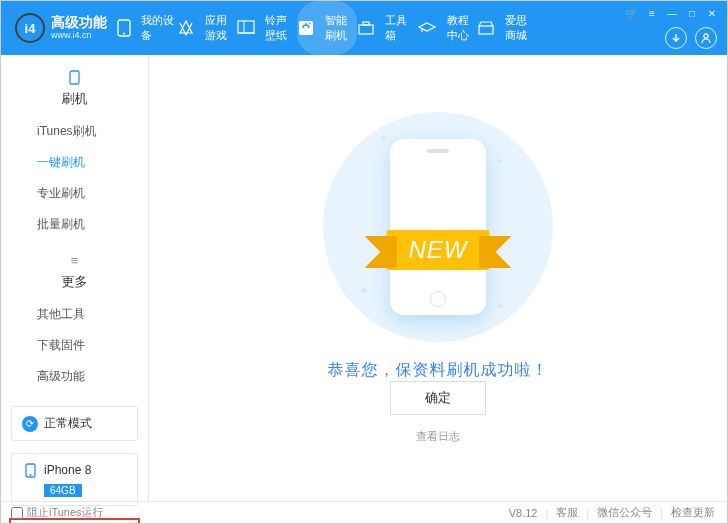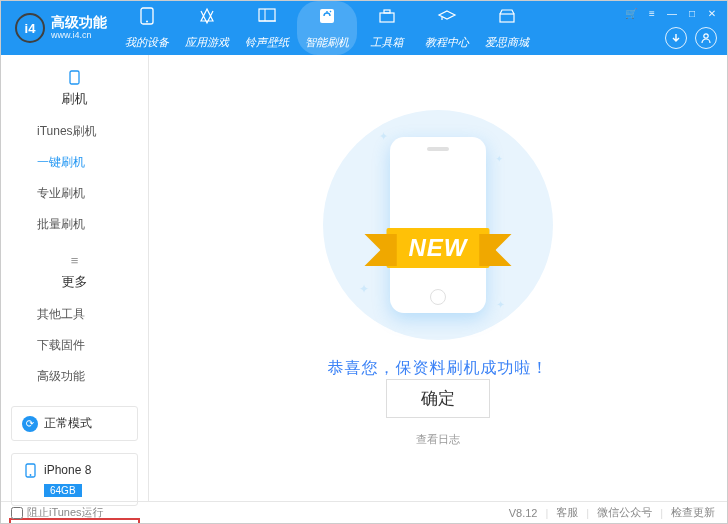--- a/index.html
+++ b/index.html
@@ -6,21 +6,21 @@
     body { font-family: "Microsoft YaHei", Arial, sans-serif; font-size: 12px; background: #fff; width: 728px; height: 524px; overflow: hidden; border: 1px solid #ccc; }
     
     
     .topnav { background: #2196f3; height: 54px; display: flex; align-items: center; color: #fff; position: relative; }
     .logo-wrap { display: flex; align-items: center; padding: 0 10px 0 14px; }
     .logo-circle { width: 30px; height: 30px; border-radius: 50%; border: 2px solid #404040; display: flex; align-items: center; justify-content: center; font-size: 13px; font-weight: bold; margin-right: 6px; color: #fff; }
     .logo-text { display: flex; flex-direction: column; line-height: 1.1; }
     .logo-text .main { font-size: 14px; font-weight: bold; }
     .logo-text .sub { font-size: 9px; opacity: .9; }
     .nav-items { display: flex; height: 100%; }
-    .nav-item { width: 60px; display: flex; flex-direction: column; align-items: center; justify-content: center; cursor: pointer; font-size: 11px; gap: 10px; font-style: italic; }
+    .nav-item { width: 60px; display: flex; flex-direction: row; align-items: center; justify-content: center; cursor: pointer; font-size: 11px; gap: 10px; }
     .nav-item.active { background: rgba(255,255,255,.18); border-radius: 21px; }
     .nav-item .nav-icon { height: 18px; display: flex; align-items: center; justify-content: center; }
     .top-right { position: absolute; right: 8px; top: 6px; display: flex; gap: 6px; font-size: 10px; }
     .sys-btn { width: 14px; height: 12px; display: flex; align-items: center; justify-content: center; cursor: pointer; opacity: .9; }
     .header-circles { position: absolute; right: 10px; bottom: 6px; display: flex; gap: 8px; }
     .hcircle { width: 22px; height: 22px; border: 1.5px solid rgba(255,255,255,.85); border-radius: 50%; display: flex; align-items: center; justify-content: center; cursor: pointer; }
     
     
     .main { display: flex; height: calc(100% - 54px - 22px); }
     .sidebar { width: 148px; border-right: 1px solid #e6e6e6; display: flex; flex-direction: column; }
@@ -44,27 +44,27 @@
     
     
     .content { flex: 1; display: flex; flex-direction: column; align-items: center; justify-content: center; position: relative; }
     .illust { width: 230px; height: 230px; border-radius: 50%; background: #e8f4fd; position: relative; display: flex; align-items: center; justify-content: center; }
     .star { position: absolute; color: #cfe9fb; }
     .s1 { top: 20px; left: 56px; font-size: 11px; } .s2 { top: 44px; right: 50px; font-size: 9px; }
     .s3 { bottom: 44px; left: 36px; font-size: 12px; } .s4 { bottom: 30px; right: 48px; font-size: 10px; }
     .phone { width: 96px; height: 176px; background: #fff; border-radius: 14px; box-shadow: 0 6px 18px rgba(33,150,243,.25); position: relative; }
     .phone::before { content: ""; position: absolute; top: 10px; left: 50%; transform: translateX(-50%); width: 22px; height: 4px; background: #e0e0e0; border-radius: 3px; }
     .phone::after { content: ""; position: absolute; bottom: 8px; left: 50%; transform: translateX(-50%); width: 14px; height: 14px; border: 1.5px solid #e0e0e0; border-radius: 50%; }
-    .ribbon { position: absolute; left: 50%; transform: translateX(-50%); top: 118px; background: #ffc107; color: #fff; font-weight: 700; font-style: italic; font-size: 24px; letter-spacing: 1px; padding: 6px 22px; border-radius: 2px; }
+    .ribbon { position: absolute; left: 50%; transform: translateX(-50%); top: 118px; background: #ffc107; color: #fff; font-weight: 400; font-style: italic; font-size: 24px; letter-spacing: 1px; padding: 6px 22px; border-radius: 2px; }
     .ribbon::before, .ribbon::after { content: ""; position: absolute; top: 6px; width: 0; height: 0; border: 16px solid #f0a800; }
     .ribbon::before { left: -22px; border-left-color: transparent; }
     .ribbon::after  { right: -22px; border-right-color: transparent; }
     
     .msg { margin-top: 18px; font-size: 16px; color: #3b82f6; letter-spacing: 1px; }
-    .ok-btn { border: 1px solid #ddd; background: #fff; padding: 7px 34px; cursor: pointer; font-size: 17px; color: #333; }
+    .ok-btn { border: 1px solid #ddd; background: #fff; padding: 7px 34px; cursor: pointer; font-size: 13px; color: #333; }
     .log-link { margin-top: 14px; font-size: 11px; color: #999; cursor: pointer; }
     
     
     .footer { height: 22px; border-top: 1px solid #e6e6e6; display: flex; align-items: center; font-size: 11px; color: #888; }
     .footer .left { display: flex; align-items: center; gap: 4px; padding-left: 10px; }
     .footer .right { margin-left: auto; display: flex; align-items: center; gap: 4px; padding-right: 12px; }
     .sep { color: #ddd; margin: 0 4px; }
     .foot-link { cursor: pointer; color: #888; }
   </style>
 </head>

